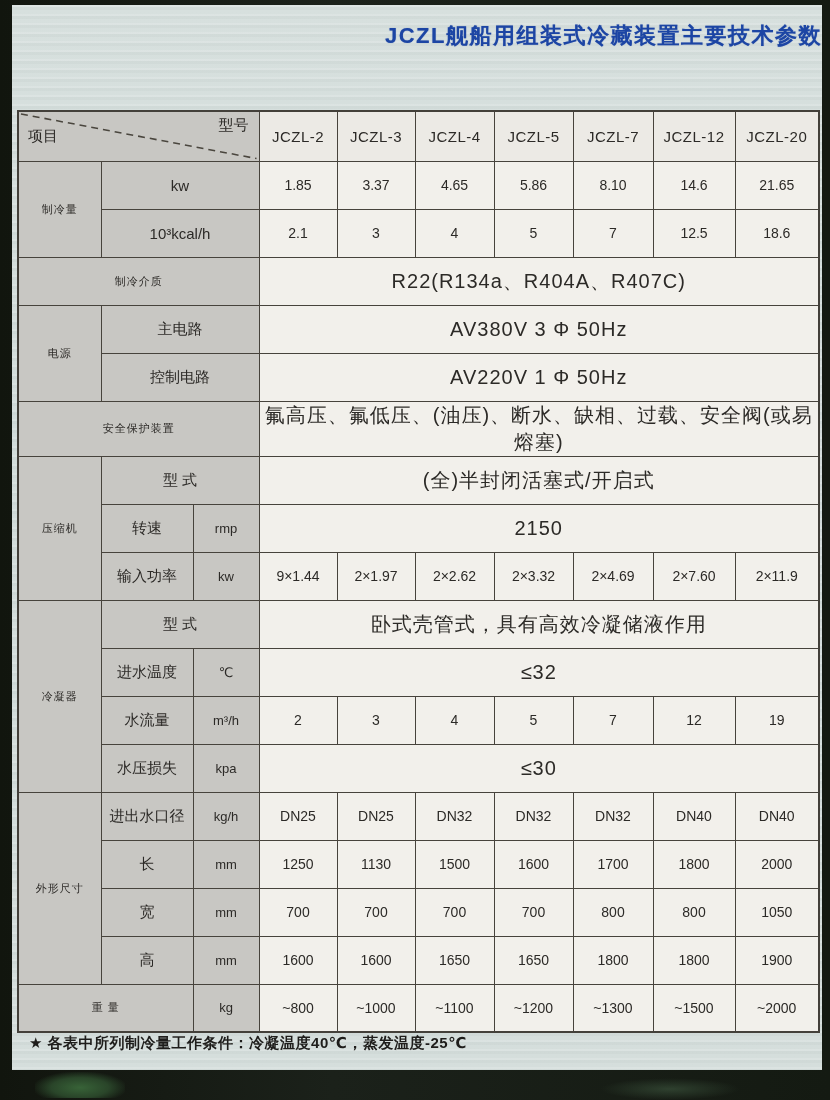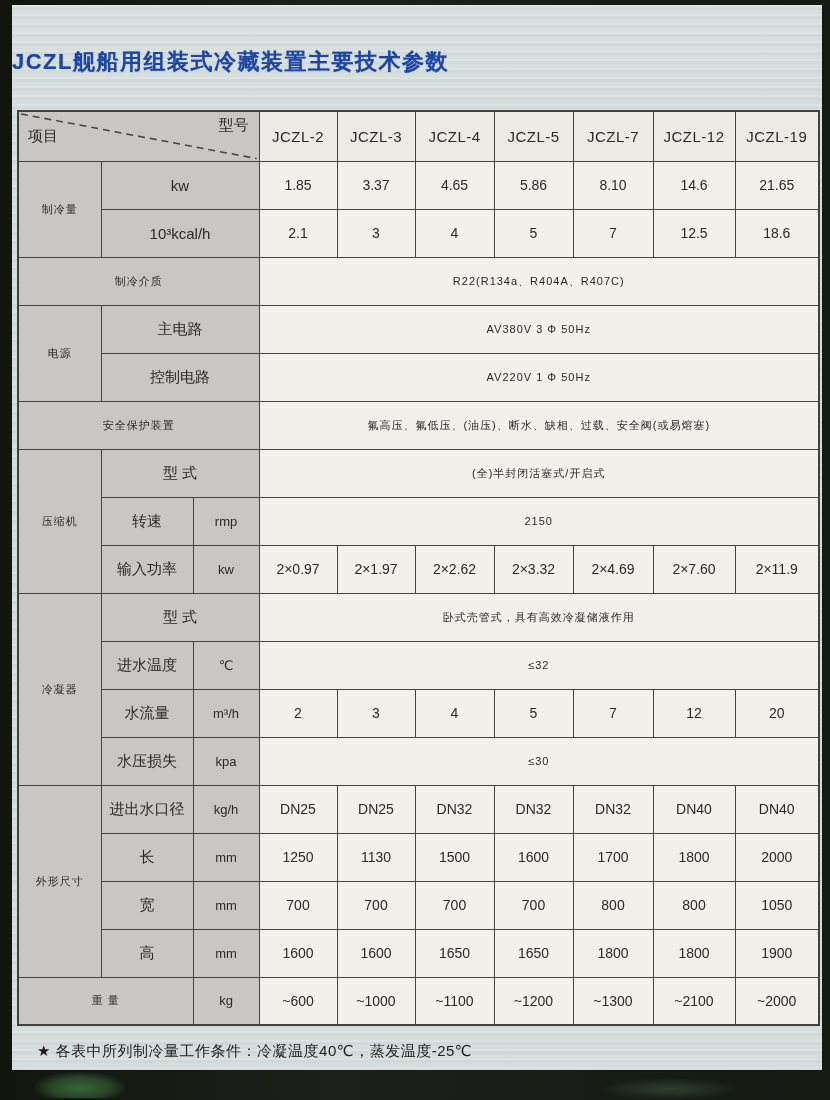--- a/index.html
+++ b/index.html
@@ -13,21 +13,21 @@
     opacity:.9;}
   .green-patch2{position:absolute;right:90px;bottom:0;width:140px;height:22px;
     background:radial-gradient(ellipse, #39503a 0%, transparent 70%);opacity:.7;}
   .paper{
     position:absolute;left:12px;top:5px;right:8px;bottom:30px;
     background:
       repeating-linear-gradient(180deg, rgba(255,255,255,.14) 0 2px, rgba(150,162,158,.08) 2px 5px, rgba(255,255,255,0) 5px 9px),
       linear-gradient(180deg,#d7e0de 0%, #d2dcda 40%, #d5dedc 100%);
   }
   .title{
-    margin:0;padding-top:42px;text-align:left;
+    margin:0;padding-top:16px;text-align:right;
     font-size:22px;font-weight:bold;letter-spacing:1.5px;
     color:#1c45a4;
     text-shadow:0 0 1px rgba(28,69,164,.45);
   }
   table{
     position:absolute;left:5px;top:105px;
     border-collapse:collapse;table-layout:fixed;width:801px;
     border:2px solid #43403a;
     color:#2c2a27;
   }
@@ -36,28 +36,28 @@
     text-align:center;vertical-align:middle;
     padding:0 2px;overflow:hidden;
   }
   tr{height:48px;}
   tr.hdr{height:50px;}
   .sec{background:#c8c7c3;font-size:11px;letter-spacing:1px;}
   .sub{background:#c8c7c3;font-size:15px;}
   .unit{background:#c8c7c3;font-size:13px;margin-left:45px;}
   .model{background:#eceae5;font-size:15px;letter-spacing:.5px;}
   .num{background:#f2f0eb;font-size:14px;}
-  .val{background:#f2f0eb;font-size:11px;letter-spacing:1px;}
+  .val{background:#f2f0eb;font-size:20px;letter-spacing:1px;}
   .diag{background:#c8c7c3;position:relative;padding:12px;}
   .diag svg{position:absolute;left:0;top:0;width:100%;height:100%;}
   .diag .tr-label{position:absolute;top:4px;right:10px;font-size:15px;}
   .diag .bl-label{position:absolute;bottom:15px;left:9px;font-size:15px;}
   .footnote{
-    position:absolute;left:13px;top:1025px;margin:12px;
-    font-size:15px;font-weight:400;color:#1e1d1b;letter-spacing:.5px;
+    position:absolute;left:13px;top:1025px;margin:4px;
+    font-size:15px;font-weight:700;color:#1e1d1b;letter-spacing:.5px;
   }
 </style>
 </head>
 <body>
 
 <div class="paper">
   <h1 class="title">JCZL舰船用组装式冷藏装置主要技术参数</h1>
 
   <table>
     <colgroup>
@@ -81,21 +81,21 @@
         </svg>
         <span class="tr-label">型号</span>
         <span class="bl-label">项目</span>
       </td>
       <td class="model">JCZL-2</td>
       <td class="model">JCZL-3</td>
       <td class="model">JCZL-4</td>
       <td class="model">JCZL-5</td>
       <td class="model">JCZL-7</td>
       <td class="model">JCZL-12</td>
-      <td class="model">JCZL-19</td>
+      <td class="model">JCZL-20</td>
     </tr>
 
     <tr>
       <td rowspan="2" class="sec">制冷量</td>
       <td colspan="2" class="sub">kw</td>
       <td class="num">1.85</td>
       <td class="num">3.37</td>
       <td class="num">4.65</td>
       <td class="num">5.86</td>
       <td class="num">8.10</td>
@@ -140,21 +140,21 @@
       <td colspan="7" class="val">(全)半封闭活塞式/开启式</td>
     </tr>
     <tr>
       <td class="sub">转速</td>
       <td class="unit">rmp</td>
       <td colspan="7" class="val">2150</td>
     </tr>
     <tr>
       <td class="sub">输入功率</td>
       <td class="unit">kw</td>
-      <td class="num">2×0.97</td>
+      <td class="num">9×1.44</td>
       <td class="num">2×1.97</td>
       <td class="num">2×2.62</td>
       <td class="num">2×3.32</td>
       <td class="num">2×4.69</td>
       <td class="num">2×7.60</td>
       <td class="num">2×11.9</td>
     </tr>
 
     <tr>
       <td rowspan="4" class="sec">冷凝器</td>
@@ -168,21 +168,21 @@
     </tr>
     <tr>
       <td class="sub">水流量</td>
       <td class="unit">m³/h</td>
       <td class="num">2</td>
       <td class="num">3</td>
       <td class="num">4</td>
       <td class="num">5</td>
       <td class="num">7</td>
       <td class="num">12</td>
-      <td class="num">20</td>
+      <td class="num">19</td>
     </tr>
     <tr>
       <td class="sub">水压损失</td>
       <td class="unit">kpa</td>
       <td colspan="7" class="val">≤30</td>
     </tr>
 
     <tr>
       <td rowspan="4" class="sec">外形尺寸</td>
       <td class="sub">进出水口径</td>
@@ -225,26 +225,26 @@
       <td class="num">1650</td>
       <td class="num">1650</td>
       <td class="num">1800</td>
       <td class="num">1800</td>
       <td class="num">1900</td>
     </tr>
 
     <tr>
       <td colspan="2" class="sec">重  量</td>
       <td class="unit">kg</td>
-      <td class="num">~600</td>
+      <td class="num">~800</td>
       <td class="num">~1000</td>
       <td class="num">~1100</td>
       <td class="num">~1200</td>
       <td class="num">~1300</td>
-      <td class="num">~2100</td>
+      <td class="num">~1500</td>
       <td class="num">~2000</td>
     </tr>
   </tbody>
     </table>
 
   <p class="footnote">★ 各表中所列制冷量工作条件：冷凝温度40℃，蒸发温度-25℃</p>
 </div>
 
 <div class="green-patch"></div>
 <div class="green-patch2"></div>

